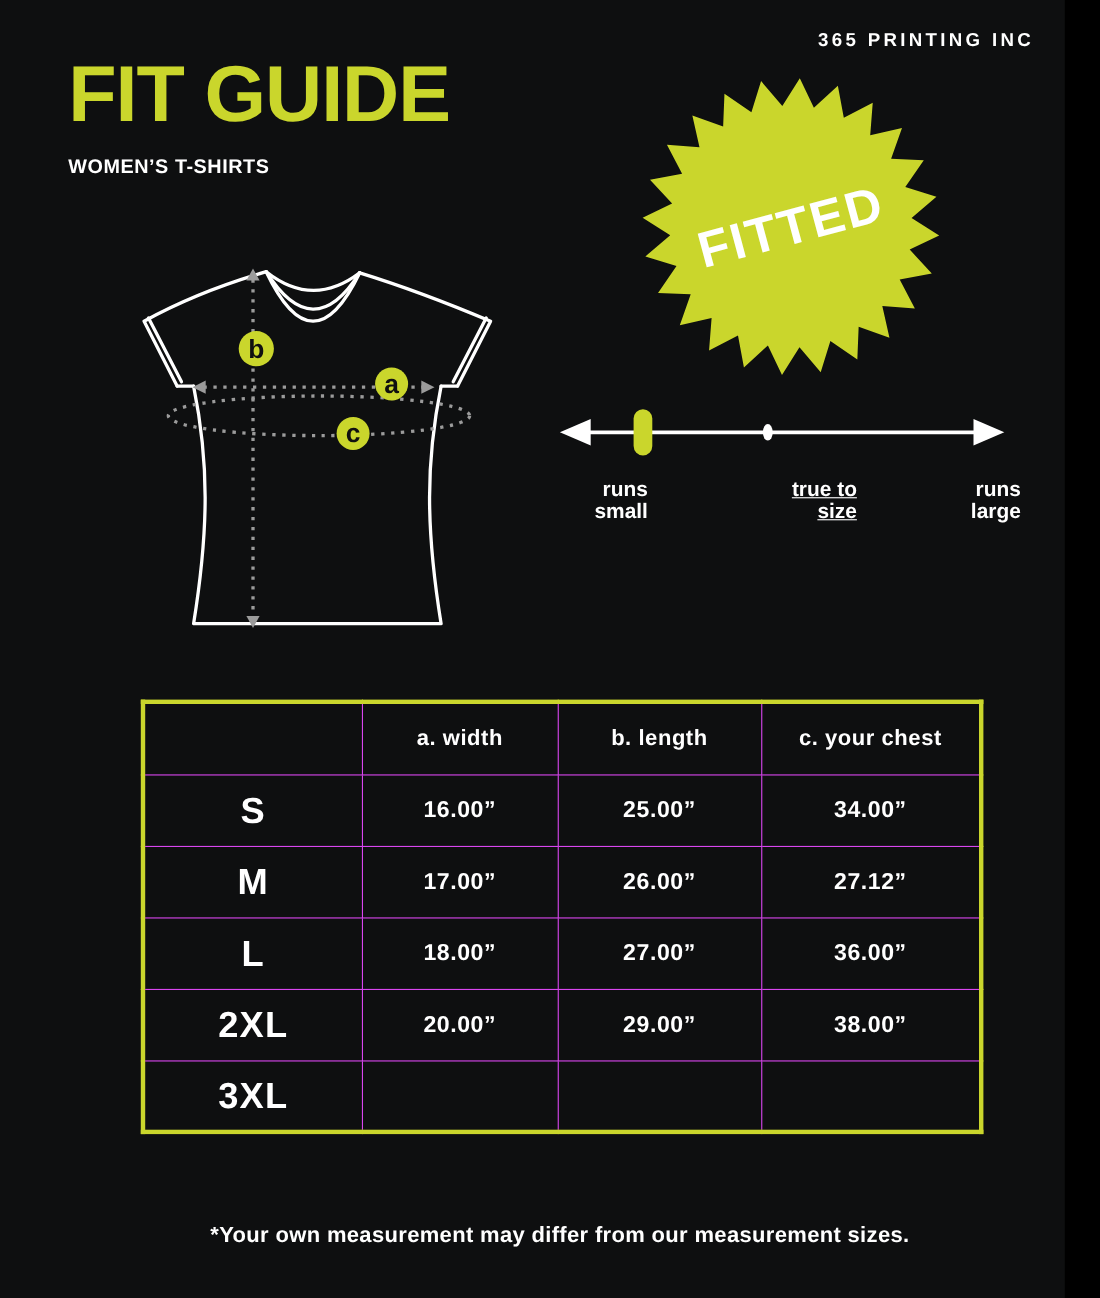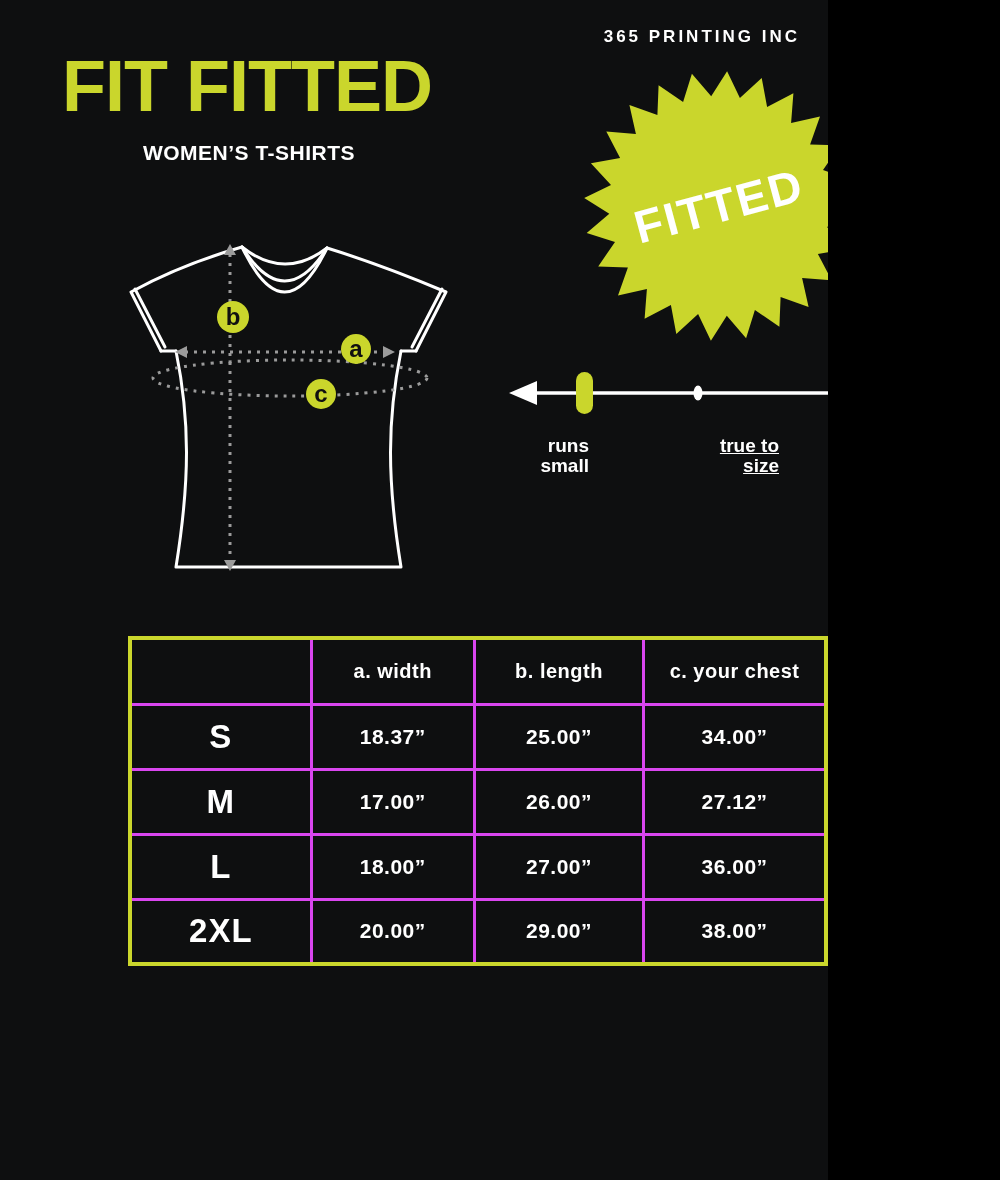--- a/index.html
+++ b/index.html
@@ -1,33 +1,33 @@
 <!DOCTYPE html>
 <html style="--background: #0e0f10; --accent: #cad62c; --text: #ffffff; --dotted: #9b9b9b;"><head>
 <meta charset="utf-8">
 <style>
   html,body{margin:0;padding:0;background:#000;}
   .canvas{
-    position:relative;width:828px;height:1180px;overflow:hidden;
+    position:relative;width:968px;height:1180px;overflow:hidden;
     background:var(--background,#0e0f10);
     font-family:"Liberation Sans",sans-serif;
   }
   .brand{
     position:absolute;top:27px;right:28px;
     color:var(--text,#fff);font-size:17px;font-weight:bold;letter-spacing:3px;
     white-space:nowrap;
   }
   .title{
     position:absolute;left:62px;top:50px;
     color:var(--accent,#cad62c);font-size:72px;font-weight:bold;letter-spacing:-1px;
     line-height:1;white-space:nowrap;
   }
   .subtitle{
-    position:absolute;left:62px;top:141px;width:374px;text-align:center;
-    color:var(--text,#fff);font-size:21px;font-weight:bold;letter-spacing:0.5px;
+    position:absolute;left:62px;top:141px;width:374px;text-align:left;
+    color:var(--text,#fff);font-size:18px;font-weight:bold;letter-spacing:0.5px;
     white-space:nowrap;
   }
   .badge-box{position:absolute;left:583px;top:70px;width:272px;height:272px;}
   .badge-text{
     fill:#fff;font-family:"Liberation Sans",sans-serif;
     font-size:46px;font-weight:bold;letter-spacing:2px;
   }
   .shirt-box{position:absolute;left:115px;top:232px;width:344px;height:350px;}
   .scale-box{position:absolute;left:505px;top:362px;width:412px;height:62px;}
   .scale-label{
@@ -38,21 +38,21 @@
   .scale-label.l1{left:489px;}
   .scale-label.l2{left:679px;text-decoration:underline;}
   .scale-label.l3{left:828px;}
 
   table.size-table{
     position:absolute;left:128px;top:636px;
     border-collapse:collapse;table-layout:fixed;
     border:4px solid var(--accent,#cad62c);
   }
   table.size-table td{
-    border:3px solid #d946ef;color:#fff;font-weight:bold;text-align:center;
+    border:1px solid #d946ef;color:#fff;font-weight:bold;text-align:center;
     vertical-align:middle;padding:0;
   }
   tr.hdr-row{height:66px;}
   tr.data-row{height:65px;}
   td.hdr-cell{font-size:20px;letter-spacing:0.5px;}
   td.size-cell{font-size:33px;letter-spacing:1px;}
   td.val-cell{font-size:21px;letter-spacing:0.5px;}
 
   .footnote{
     position:absolute;left:128px;top:1112px;width:762px;text-align:center;
@@ -60,21 +60,21 @@
     white-space:nowrap;
   }
 </style>
 </head>
 <body>
 
 <div class="canvas">
 
   <div class="brand">365 PRINTING INC</div>
 
-  <div class="title">FIT FITTED</div>
+  <div class="title">FIT GUIDE</div>
   <div class="subtitle">WOMEN’S T-SHIRTS</div>
 
   <svg class="badge-box" viewBox="0 0 272 272">
     <polygon id="starburst-poly" points="144.1,1.2 156.9,28.0 178.7,7.9 184.1,37.1 210.4,23.3 208.1,52.9 237.0,46.4 227.1,74.4 256.8,75.6 240.0,100.1 268.3,108.9 245.7,128.2 270.8,144.1 244.0,156.9 264.1,178.7 234.9,184.1 248.7,210.4 219.1,208.1 225.6,237.0 197.6,227.1 196.4,256.8 171.9,240.0 163.1,268.3 143.8,245.7 127.9,270.8 115.1,244.0 93.3,264.1 87.9,234.9 61.6,248.7 63.9,219.1 35.0,225.6 44.9,197.6 15.2,196.4 32.0,171.9 3.7,163.1 26.3,143.8 1.2,127.9 28.0,115.1 7.9,93.3 37.1,87.9 23.3,61.6 52.9,63.9 46.4,35.0 74.4,44.9 75.6,15.2 100.1,32.0 108.9,3.7 128.2,26.3" fill="#cad62c"></polygon>
     <text class="badge-text" x="136" y="152" text-anchor="middle" transform="rotate(-15 136 136)">FITTED</text>
   </svg>
 
   <svg class="shirt-box" viewBox="0 0 344 350">
     <g stroke="#ffffff" stroke-width="3" fill="none" stroke-linejoin="round" stroke-linecap="round">
 
@@ -146,21 +146,21 @@
     </colgroup>
     <tbody>
       <tr class="hdr-row">
         <td class="hdr-cell"></td>
         <td class="hdr-cell">a. width</td>
         <td class="hdr-cell">b. length</td>
         <td class="hdr-cell">c. your chest</td>
       </tr>
       <tr class="data-row">
         <td class="size-cell">S</td>
-        <td class="val-cell">18.37”</td>
+        <td class="val-cell">16.00”</td>
         <td class="val-cell">25.00”</td>
         <td class="val-cell">34.00”</td>
       </tr>
       <tr class="data-row">
         <td class="size-cell">M</td>
         <td class="val-cell">17.00”</td>
         <td class="val-cell">26.00”</td>
         <td class="val-cell">27.12”</td>
       </tr>
       <tr class="data-row">
@@ -168,17 +168,24 @@
         <td class="val-cell">18.00”</td>
         <td class="val-cell">27.00”</td>
         <td class="val-cell">36.00”</td>
       </tr>
       <tr class="data-row">
         <td class="size-cell">2XL</td>
         <td class="val-cell">20.00”</td>
         <td class="val-cell">29.00”</td>
         <td class="val-cell">38.00”</td>
       </tr>
+      <tr class="data-row">
+        <td class="size-cell">3XL</td>
+        <td class="val-cell"></td>
+        <td class="val-cell"></td>
+        <td class="val-cell"></td>
+      </tr>
     </tbody>
   </table>
 
+  <div class="footnote">*Your own measurement may differ from our measurement sizes.</div>
 
 </div>
 
 </body></html>

